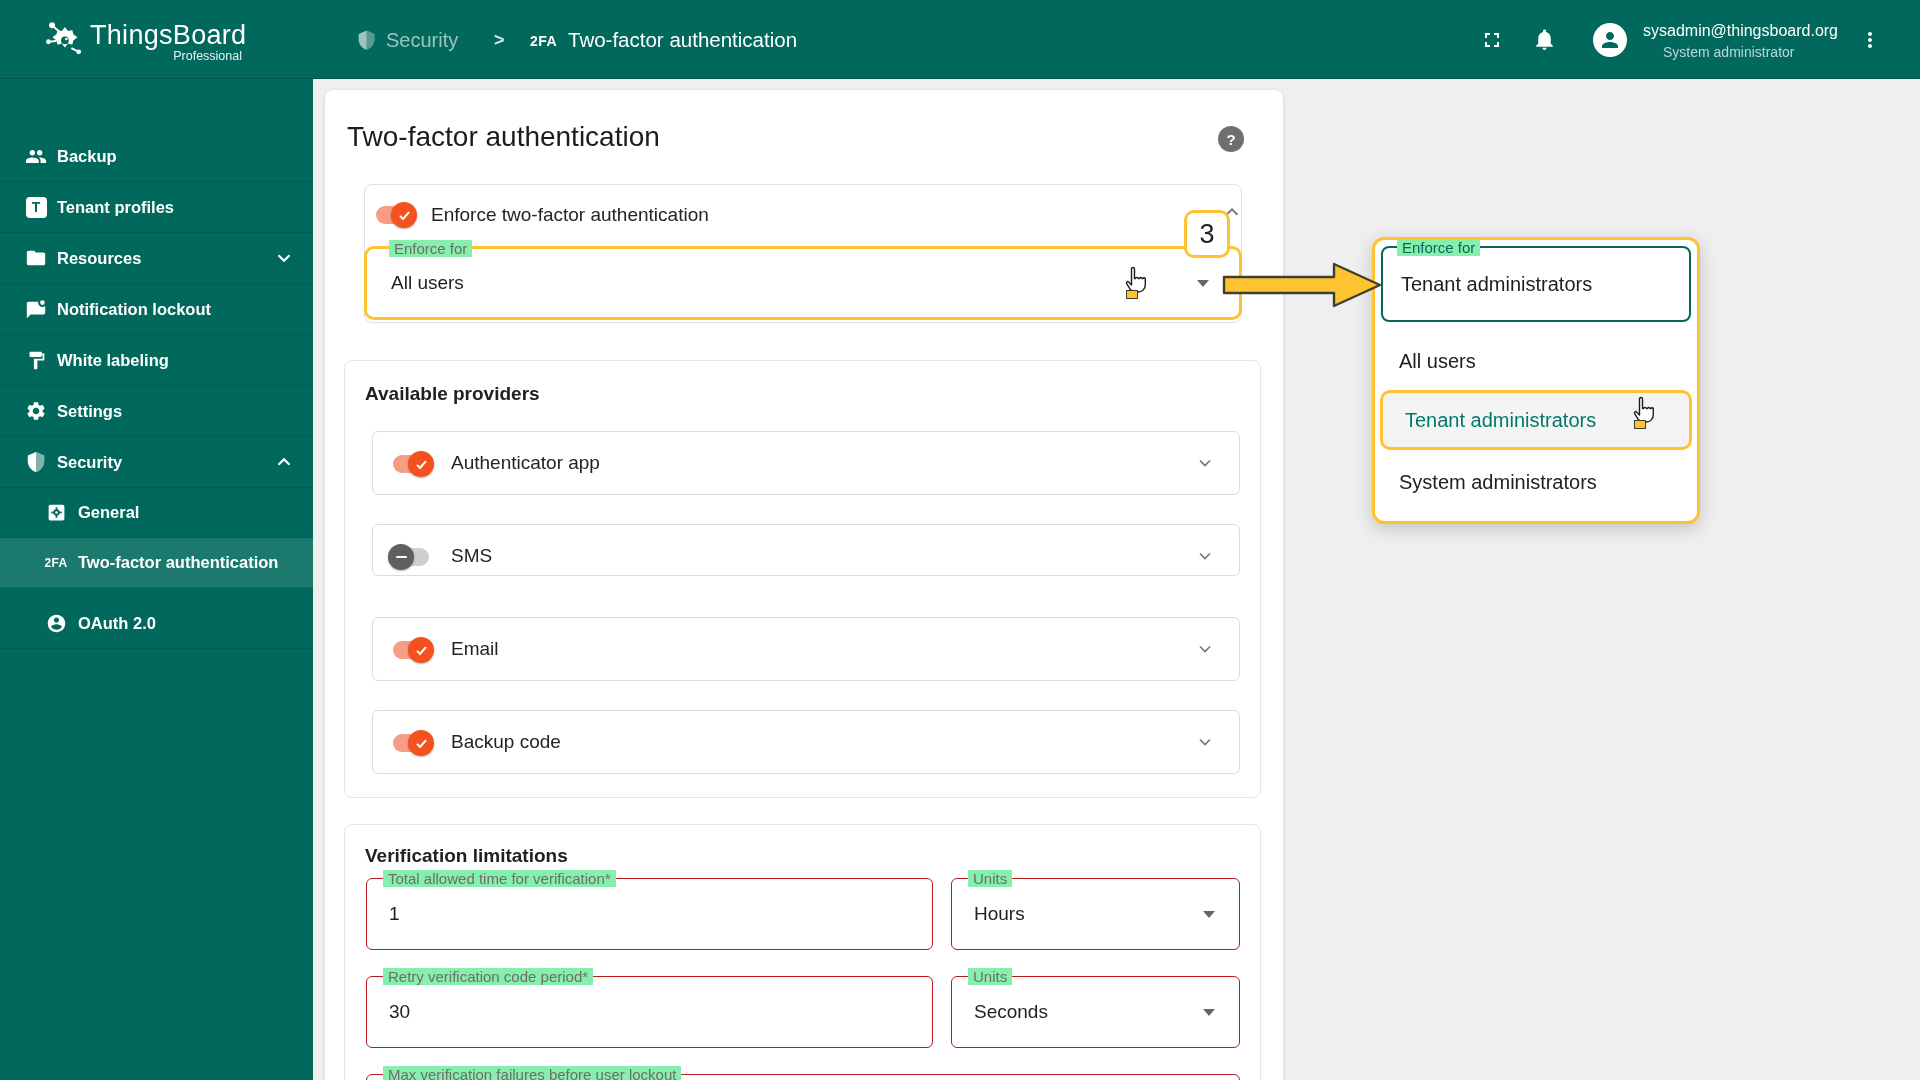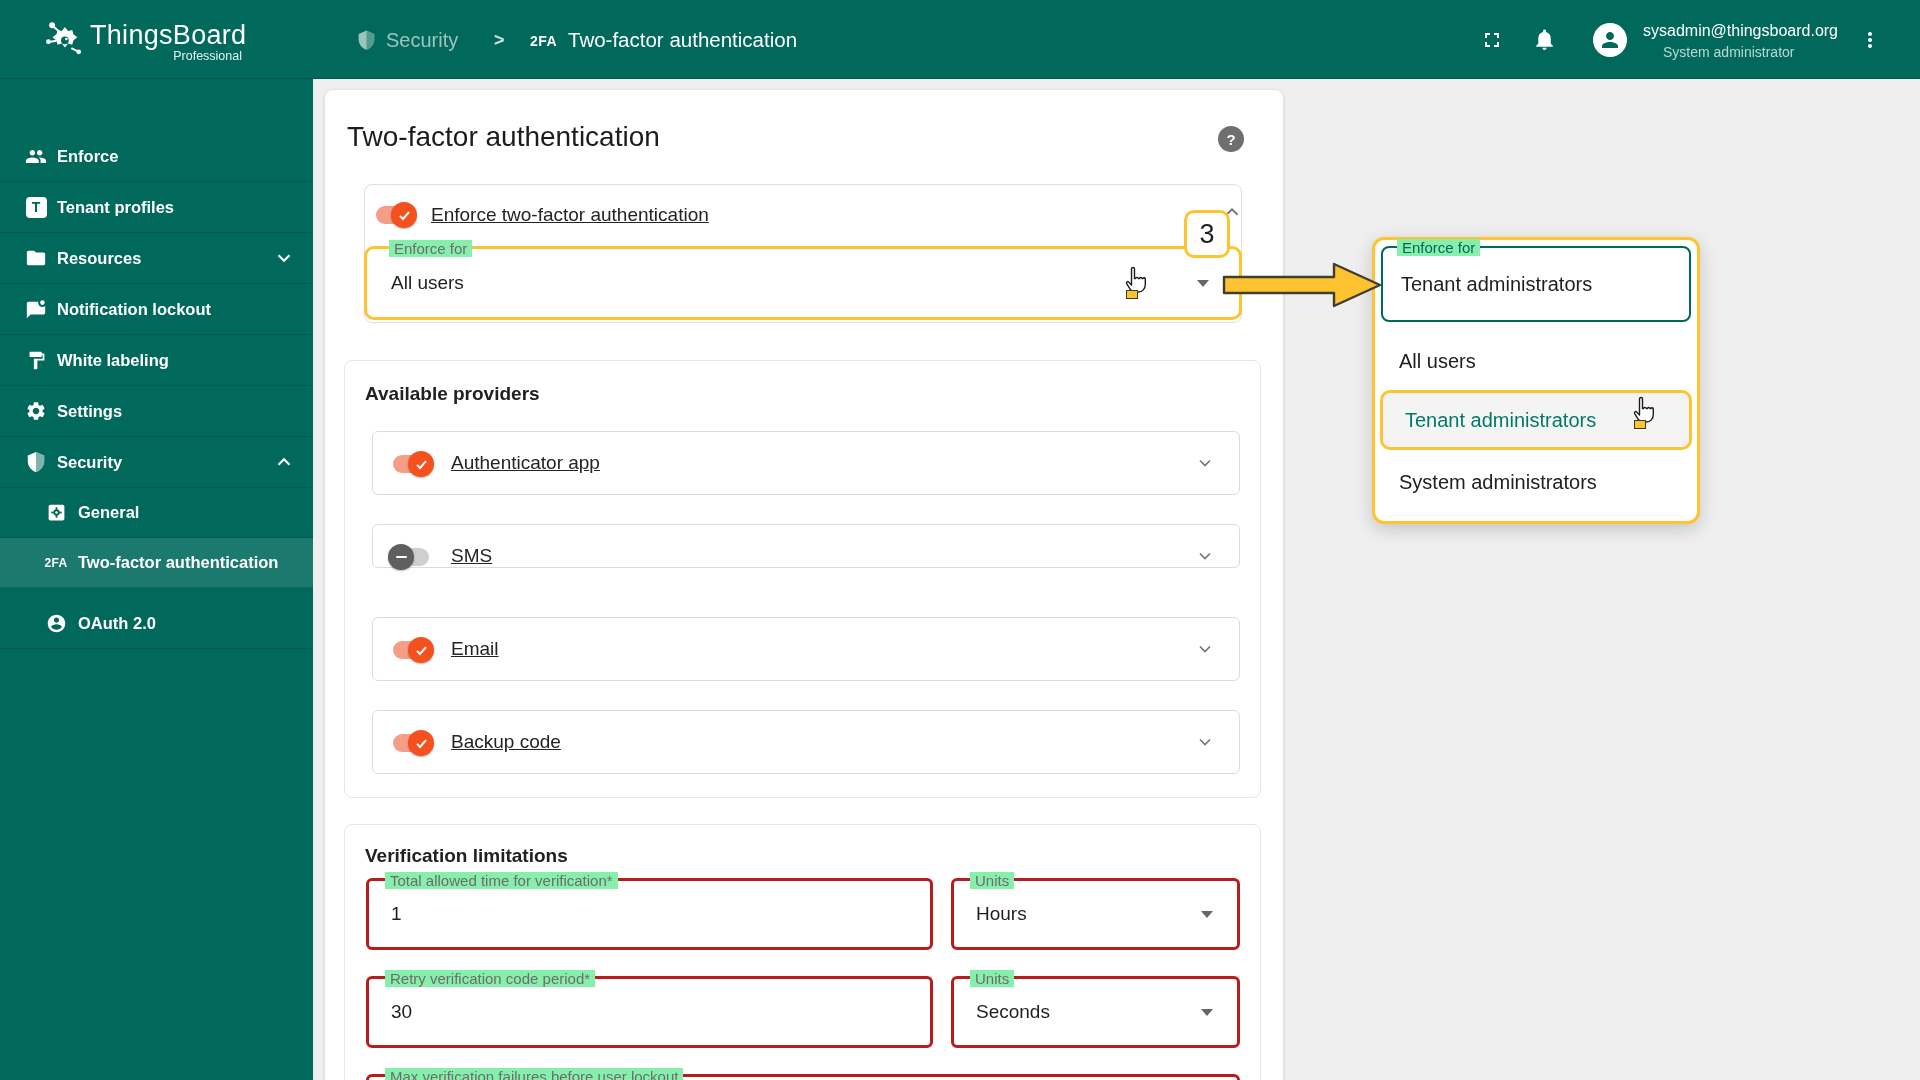--- a/index.html
+++ b/index.html
@@ -39,35 +39,35 @@
 
   
   #panel { position:absolute; left:325px; top:90px; width:958px; height:1010px; background:#fff;
     border-radius:8px; box-shadow:0 1px 4px rgba(0,0,0,.14); }
   .page-title { font-size:28px; color:#1c1c1c; }
   .help-circle { width:26px; height:26px; border-radius:50%; background:#6f6f6f; color:#fff;
     font-size:15px; font-weight:700; display:flex; align-items:center; justify-content:center; }
   .card { position:absolute; background:#fff; border:1px solid #e0e0e0; border-radius:8px; }
   .row-card { position:absolute; background:#fff; border:1px solid #dcdcdc; border-radius:6px; }
   .section-heading { font-size:19px; font-weight:700; color:#212121; }
-  .body-label { font-size:19px; color:#242424;text-decoration:underline; }
+  .body-label { font-size:19px; color:#242424; }
 
   
   .toggle { position:relative; width:40px; height:26px; cursor:pointer; }
   .toggle .track { position:absolute; left:2px; top:4px; width:36px; height:18px; border-radius:9px; }
   .toggle .thumb { position:absolute; top:0; width:26px; height:26px; border-radius:50%;
     display:flex; align-items:center; justify-content:center; box-shadow:0 1px 2px rgba(0,0,0,.3); }
   .toggle.on .track { background:#f59d86; }
   .toggle.on .thumb { right:-3px; background:#f4511e; }
   .toggle.off .track { background:#cfcfcf; }
   .toggle.off .thumb { left:-3px; background:#5f5f5f; }
   .minus-bar { width:11px; height:2.6px; background:#fff; border-radius:1px; }
 
   
-  .ffield { position:absolute; border:3px solid #b91c1c; border-radius:6px; background:#fff; }
+  .ffield { position:absolute; border:1px solid #b91c1c; border-radius:6px; background:#fff; }
   .flabel { position:absolute; top:-9px; left:16px; background:#86efac; padding:0 5px;
     font-size:15px; color:#6d6d6d; white-space:nowrap; }
   .fvalue { position:absolute; left:22px; top:50%; transform:translateY(-50%); font-size:19px; color:#1f1f1f; }
   .sel-caret { position:absolute; right:24px; top:50%; margin-top:-3px; width:0; height:0;
     border-left:6px solid transparent; border-right:6px solid transparent; border-top:7px solid #666; }
 
   
   .gold-box { position:absolute; border:3px solid #fdc331; border-radius:10px; background:#fff; }
   #step-badge { position:absolute; left:1184px; top:210px; width:46px; height:48px; background:#fff;
     border:3px solid #fdc331; border-radius:10px; display:flex; align-items:center; justify-content:center;
@@ -147,21 +147,21 @@
     </div>
   </div>
 
   <div id="sidebar">
     <div class="nav-item" style="top:52px;">
       <span class="nav-icon">
           <svg width="23" height="23" viewBox="0 0 24 24" fill="#fff">
             <path d="M16 11c1.66 0 2.99-1.34 2.99-3S17.66 5 16 5s-3 1.34-3 3 1.34 3 3 3zm-8 0c1.66 0 2.99-1.34 2.99-3S9.66 5 8 5 5 6.34 5 8s1.34 3 3 3zm0 2c-2.33 0-7 1.17-7 3.5V19h14v-2.5c0-2.33-4.67-3.5-7-3.5zm8 0c-.29 0-.62.02-.97.05 1.16.84 1.97 1.97 1.97 3.45V19h6v-2.5c0-2.33-4.67-3.5-7-3.5z"></path>
           </svg>
         </span>
-      <span class="nav-label">Enforce</span>
+      <span class="nav-label">Backup</span>
     </div>
     <div class="nav-item" style="top:103px;">
       <span class="nav-icon">
           <span class="sq-icon">T</span>
         </span>
       <span class="nav-label">Tenant profiles</span>
     </div>
     <div class="nav-item" style="top:154px;">
       <span class="nav-icon">
           <svg width="22" height="22" viewBox="0 0 24 24" fill="#fff">
@@ -291,21 +291,21 @@
               <polyline points="4 10.5 8 14.5 16 5.5"></polyline>
             </svg>
           </span>
       </div>
       <div class="abs body-label" style="left:78px;top:20px;">Authenticator app</div>
       <div class="abs thin-chevron" style="right:24px;top:21px;"><svg width="20" height="20" viewBox="0 0 24 24" fill="none" stroke="#757575" stroke-width="2">
             <polyline points="6 9 12 15 18 9"></polyline>
           </svg></div>
     </div>
 
-    <div class="row-card" style="left:27px;top:163px;width:868px;height:44px;">
+    <div class="row-card" style="left:27px;top:163px;width:868px;height:52px;">
       <div class="toggle off abs" style="left:18px;top:19px;">
         <span class="track"></span>
           <span class="thumb">
             <span class="minus-bar"></span>
           </span>
       </div>
       <div class="abs body-label" style="left:78px;top:20px;">SMS</div>
       <div class="abs thin-chevron" style="right:24px;top:21px;"><svg width="20" height="20" viewBox="0 0 24 24" fill="none" stroke="#757575" stroke-width="2">
             <polyline points="6 9 12 15 18 9"></polyline>
           </svg></div>

